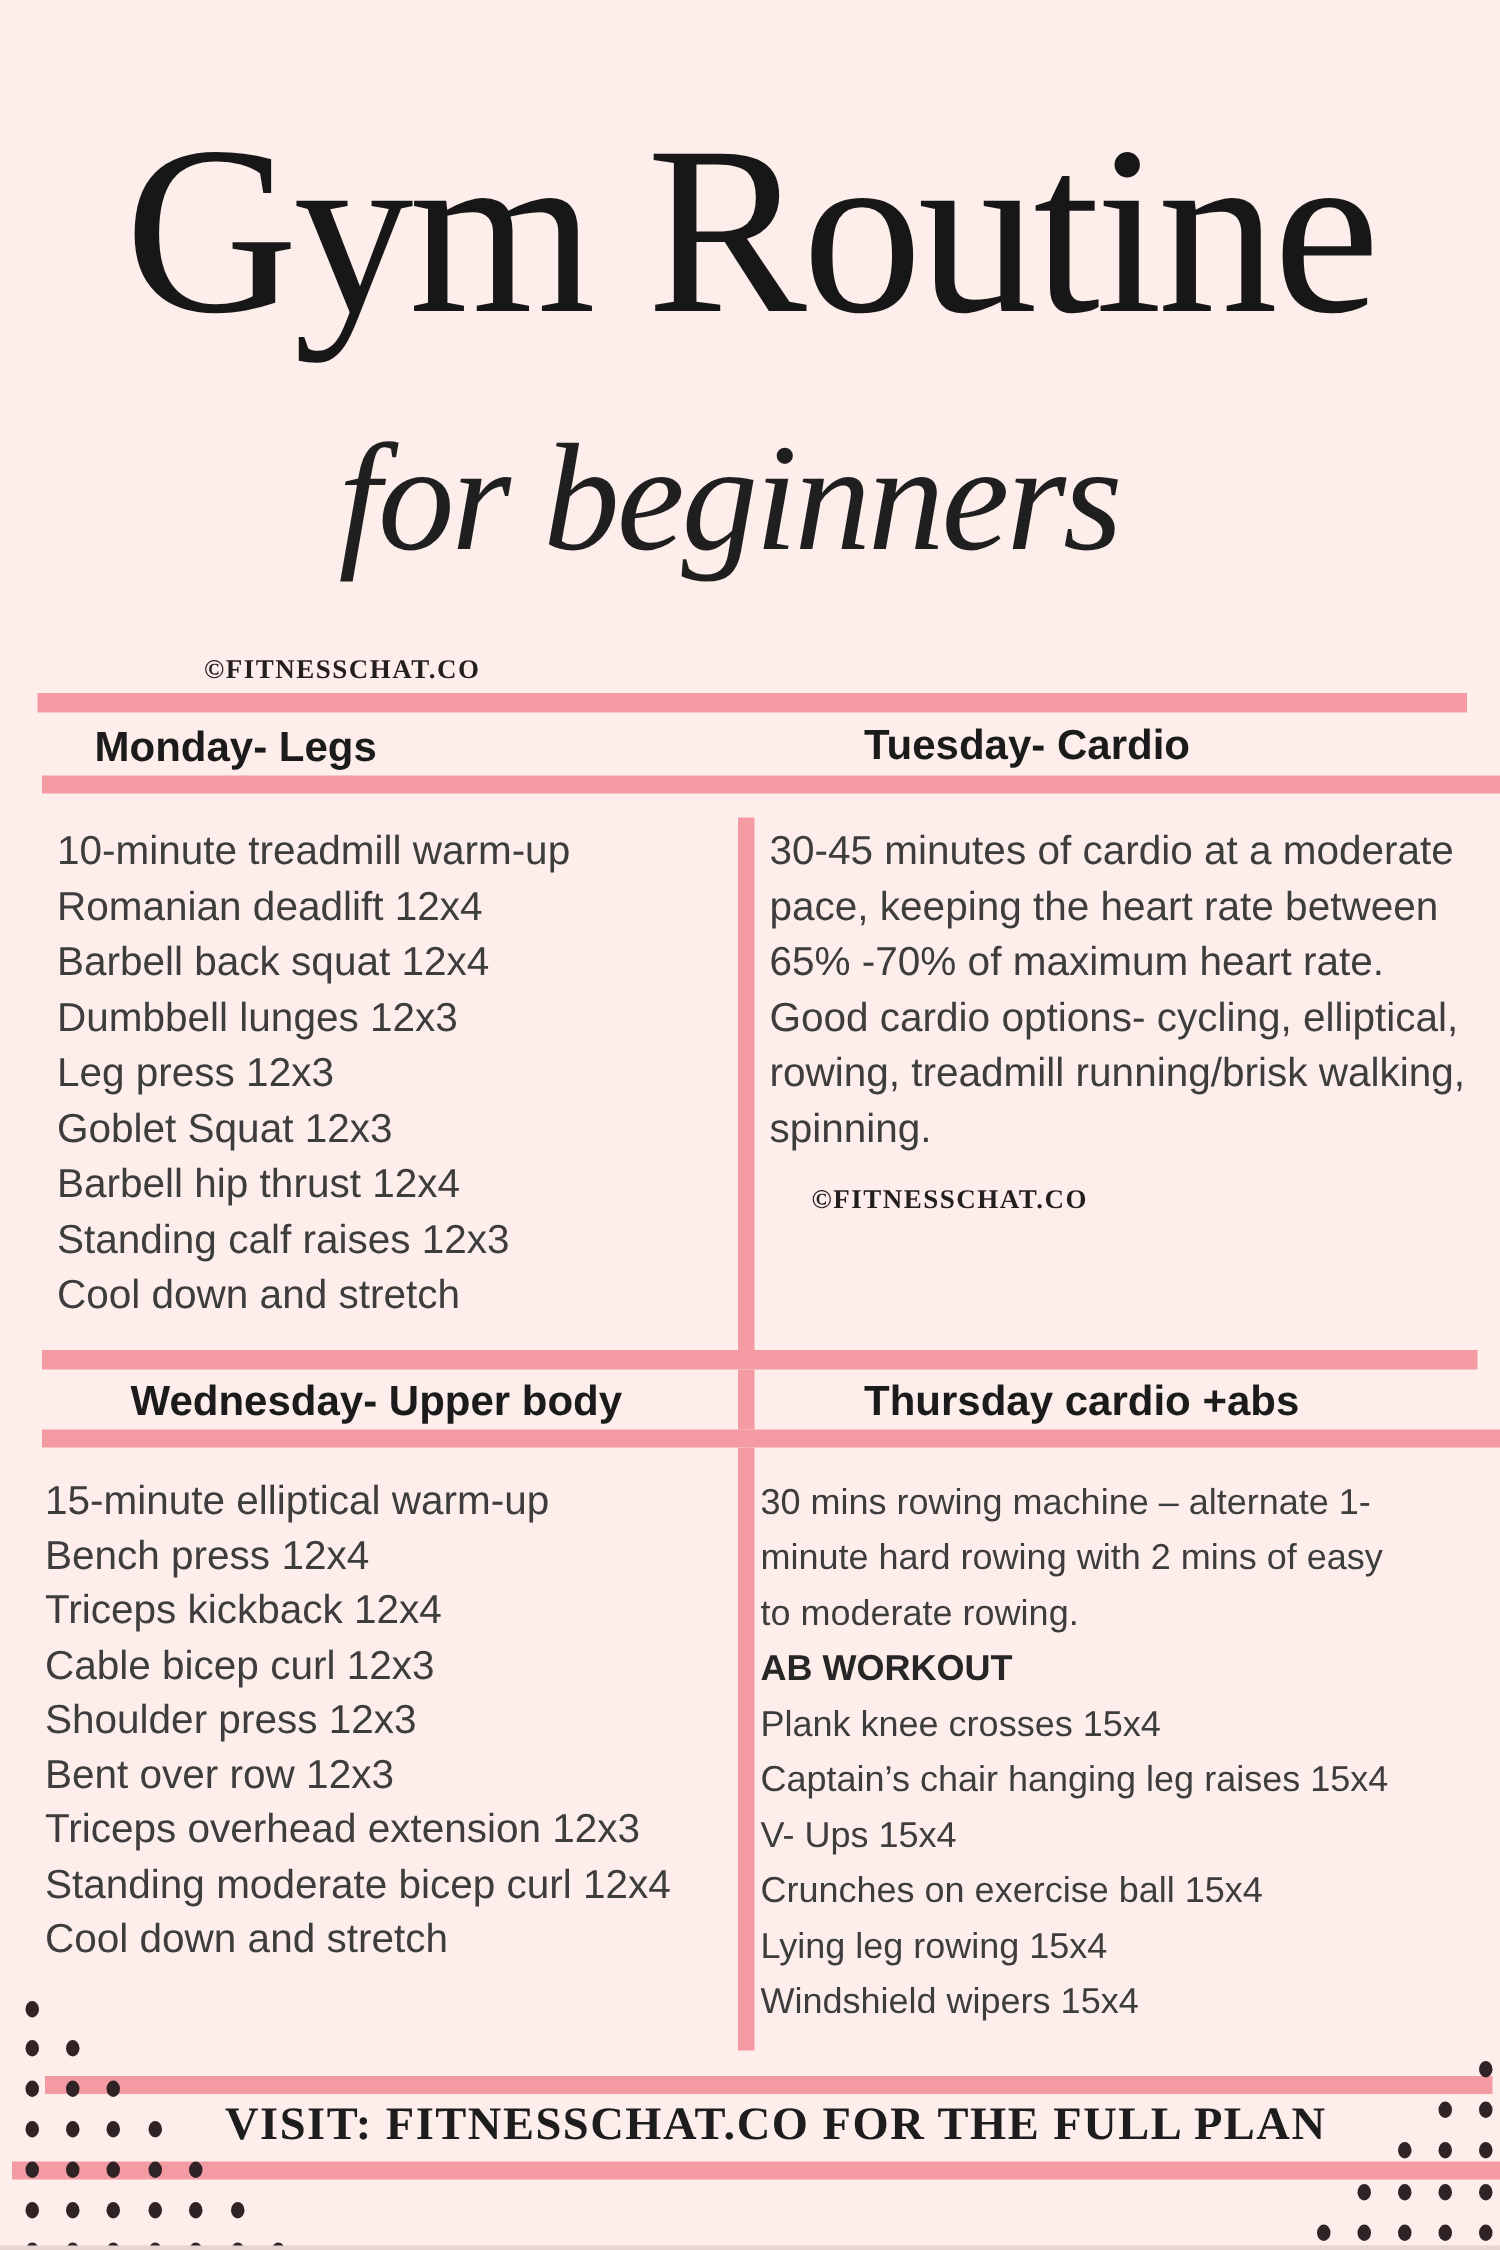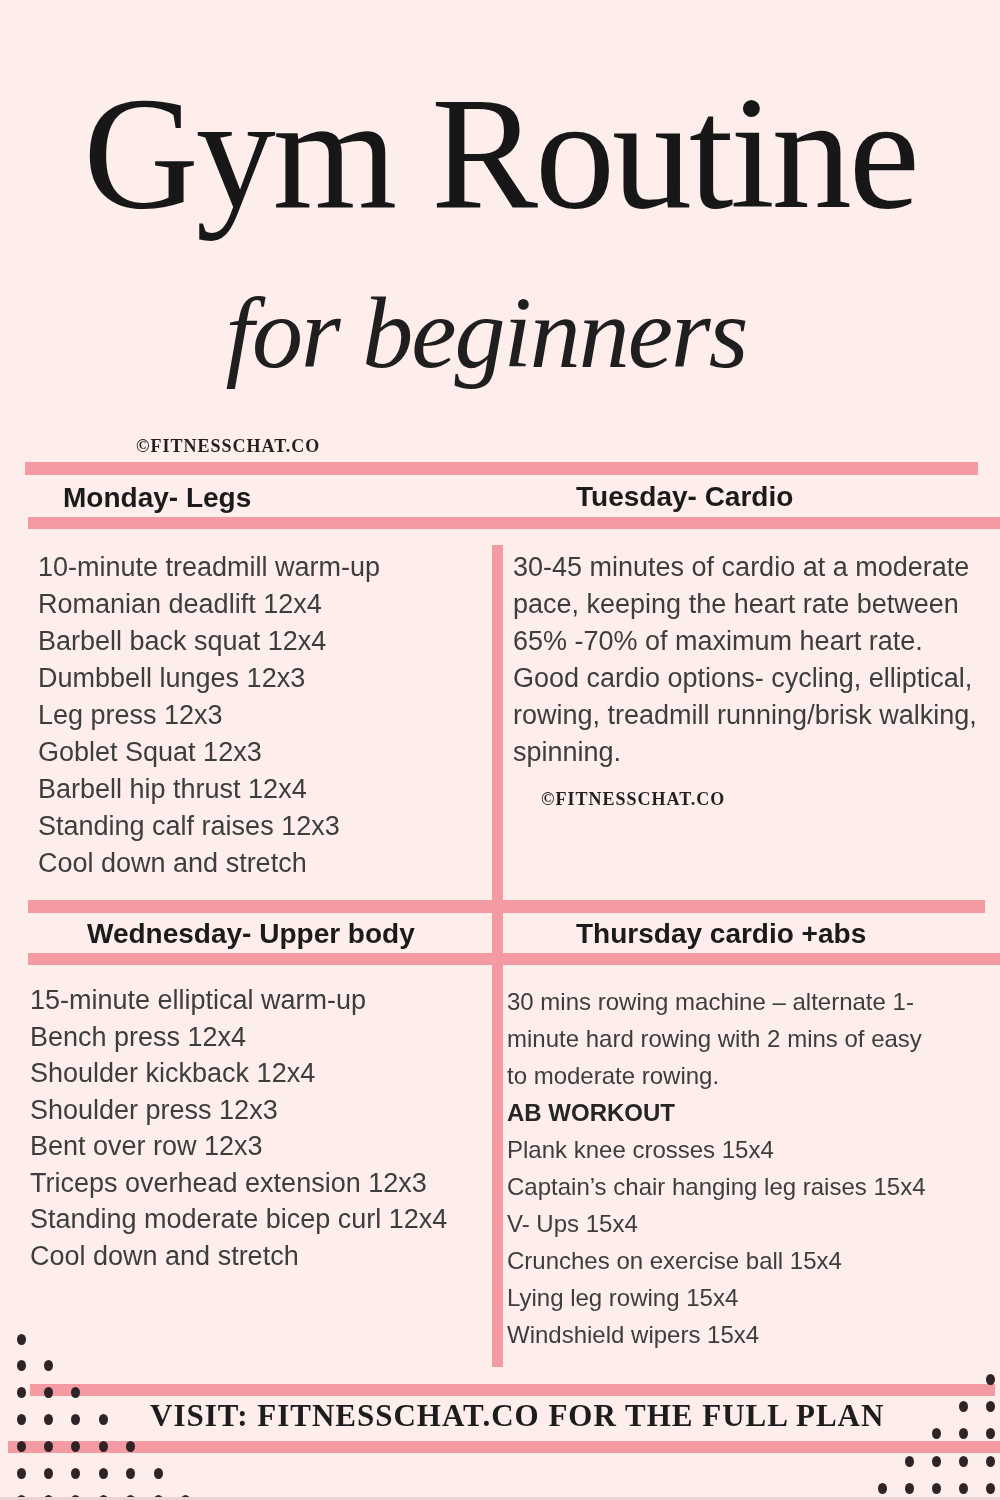--- a/index.html
+++ b/index.html
@@ -119,21 +119,22 @@
   <div class="header h-wed">Wednesday- Upper body</div>
   <div class="header h-thu">Thursday cardio +abs</div>
   <div class="bar" style="left:28px;top:953px;width:972px;height:12px;"></div>
 
   <div class="vdiv" style="left:492px;top:913px;height:40px;"></div>
   <div class="vdiv" style="left:492px;top:965px;height:402px;"></div>
 
   <div class="list list-wed" style="left:30px;top:982px;">
       <div>15-minute elliptical warm-up</div>
       <div>Bench press 12x4</div>
-      <div>Shoulder kickback 12x4</div>
+      <div>Triceps kickback 12x4</div>
+      <div>Cable bicep curl 12x3</div>
       <div>Shoulder press 12x3</div>
       <div>Bent over row 12x3</div>
       <div>Triceps overhead extension 12x3</div>
       <div>Standing moderate bicep curl 12x4</div>
       <div>Cool down and stretch</div>
     </div>
 
   <div class="list list-right" style="left:507px;top:983px;">
     <div>
         <div>30 mins rowing machine – alternate 1-</div>

